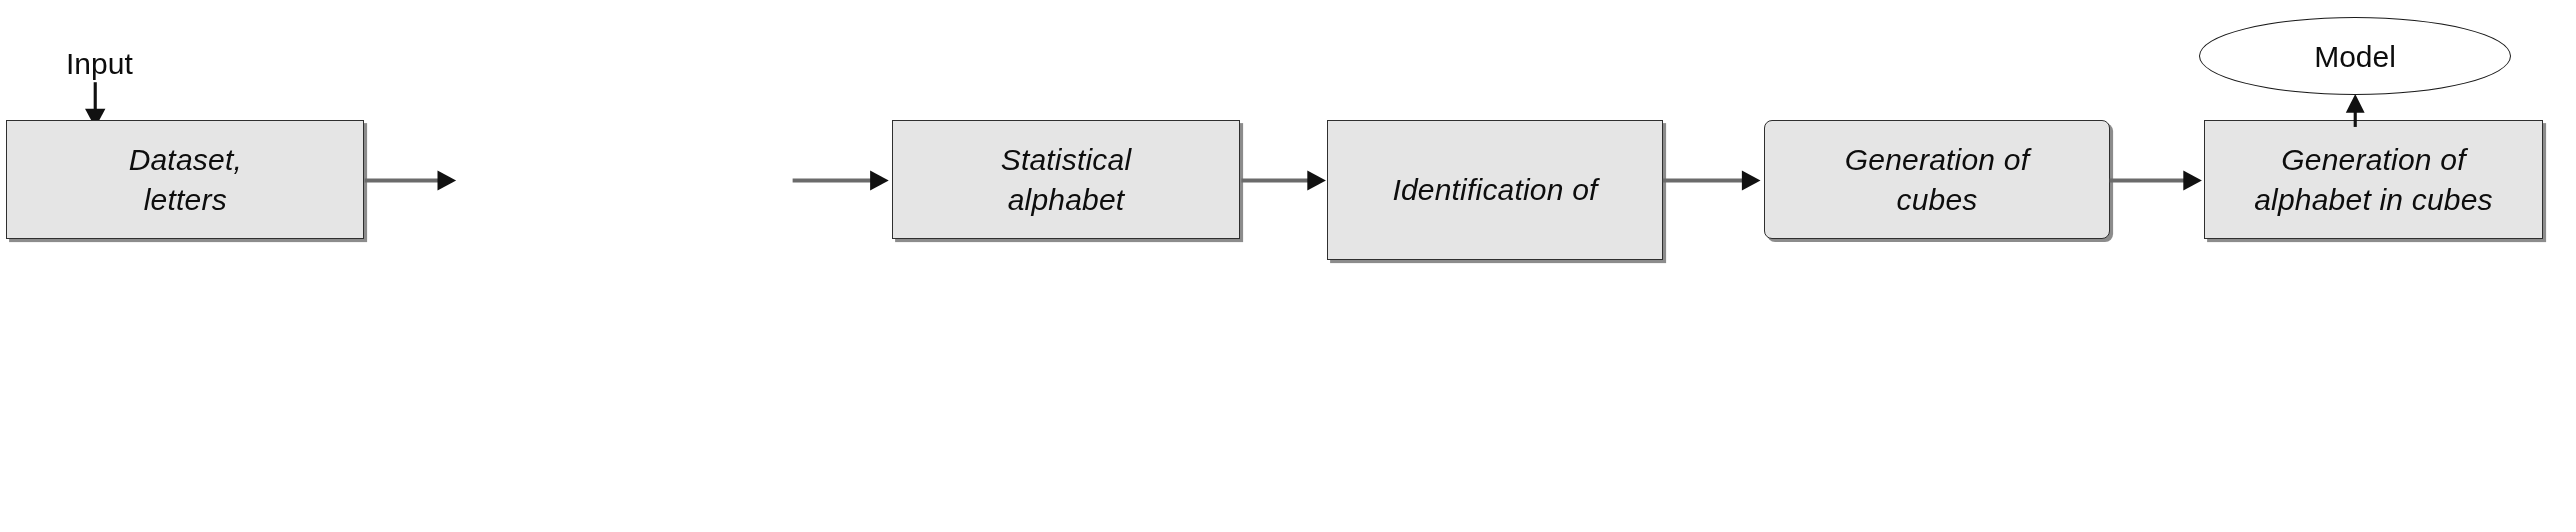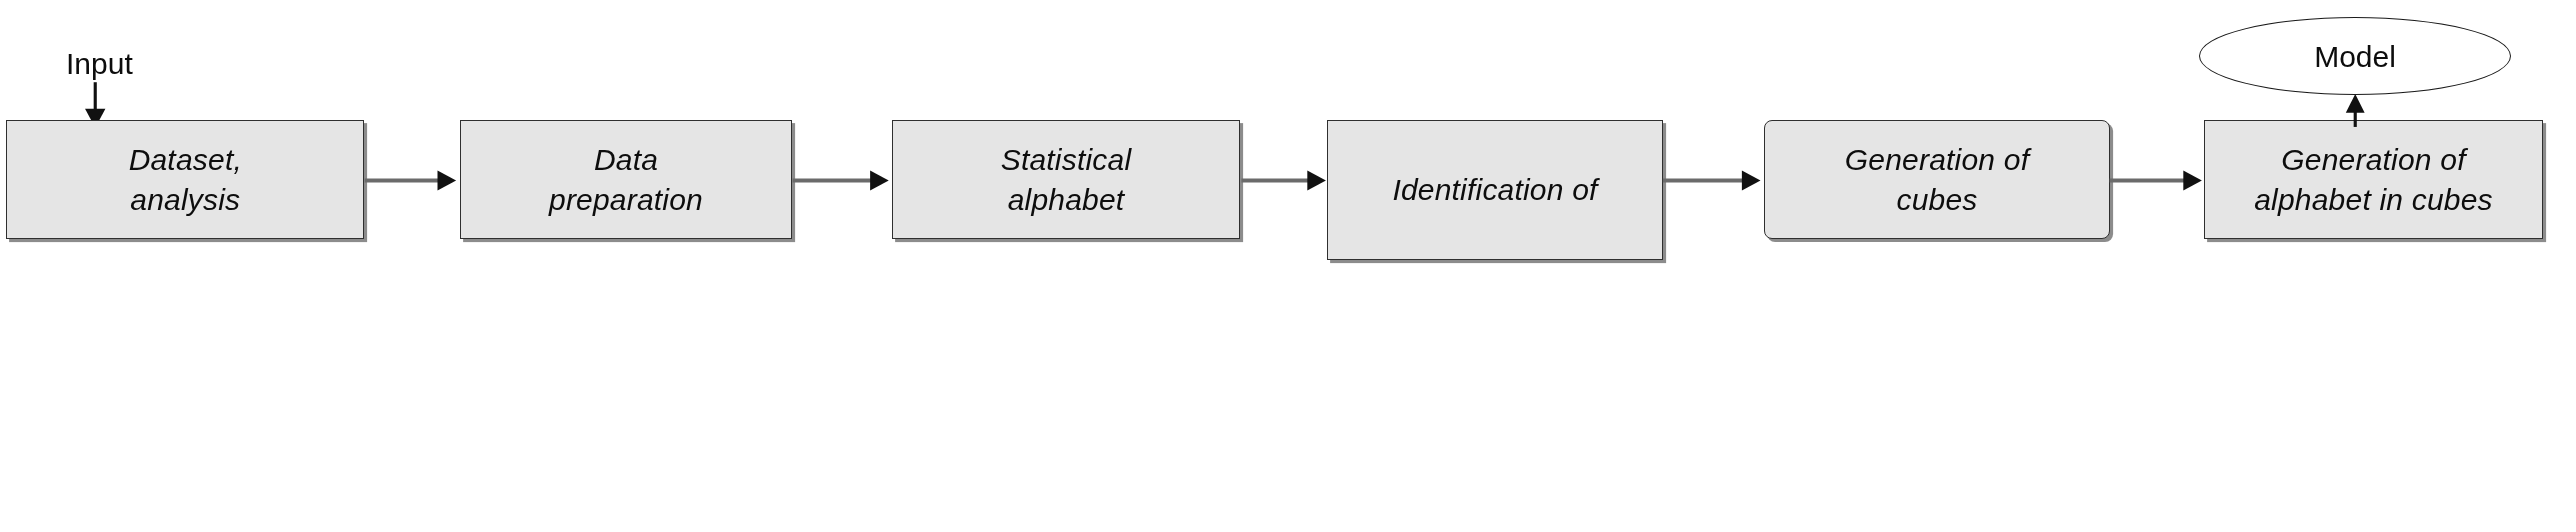--- a/index.html
+++ b/index.html
@@ -63,35 +63,29 @@
   <div class="free-label" style="left:66px; top:38px;">Input</div>
 
   <svg class="conn conn-dark" style="left:78px; top:82px;" width="47" height="49" viewBox="0 0 60 62">
     <line x1="22" y1="0" x2="22" y2="44"></line>
     <polygon points="22,58 9,34 35,34"></polygon>
   </svg>
 
   <div class="node-box" style="left:6.3px; top:120px; width:358px; height:119px; top:120px; height:119px;">
     <span class="label">
       <span>Dataset,</span><br>
-      <span>analysis</span>
+      <span>letters</span>
     </span>
   </div>
 
   <svg class="conn" style="left:364px; top:165px;" width="99" height="31" viewBox="0 0 126 40">
     <line x1="0" y1="20" x2="98" y2="20"></line>
     <polygon points="118,20 94,7 94,33"></polygon>
   </svg>
 
-  <div class="node-box" style="left:460px; top:120px; width:332px; height:119px;">
-    <span class="label">
-      <span>Data</span><br>
-      <span>preparation</span>
-    </span>
-  </div>
 
   <svg class="conn" style="left:792px; top:165px;" width="102" height="31" viewBox="0 0 130 40">
     <line x1="0" y1="20" x2="103" y2="20"></line>
     <polygon points="124,20 100,7 100,33"></polygon>
   </svg>
 
   <div class="node-box" style="left:892px; top:120px; width:348px; height:119px;">
     <span class="label">
       <span>Statistical</span><br>
       <span>alphabet</span>

